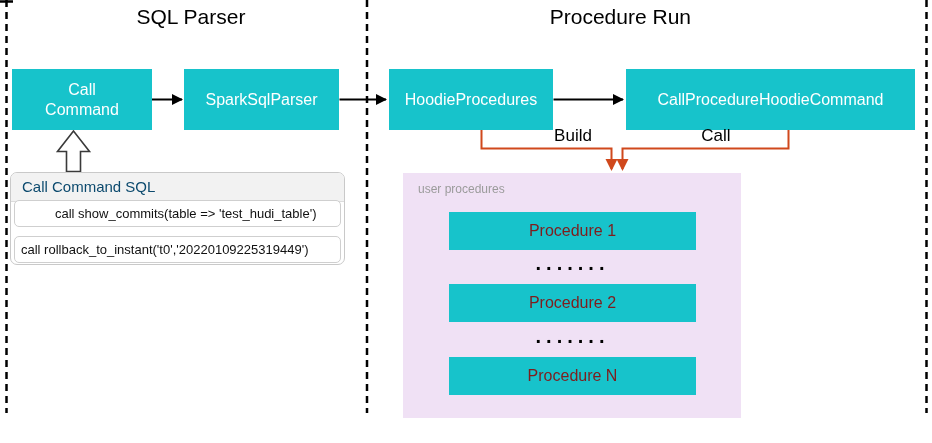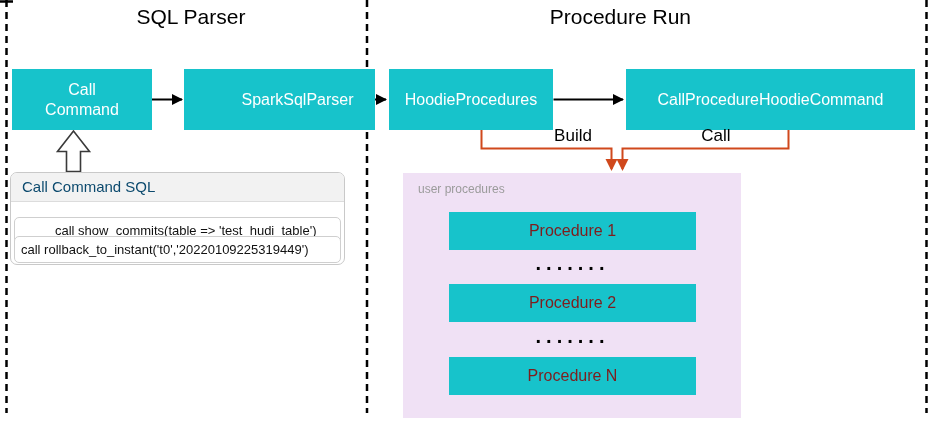--- a/index.html
+++ b/index.html
@@ -17,21 +17,21 @@
   #mBlack path{fill:var(--line-black);}
   #mOrange path{fill:var(--orange);}
   .region-title{position:absolute;top:5px;font-size:21px;text-align:center;white-space:nowrap;}
   #title-sql{left:126px;width:130px;}
   #title-run{left:541px;width:150px;text-align:right;}
   .node{position:absolute;top:69px;height:61px;background:var(--teal);color:#fff;
     display:flex;align-items:center;justify-content:center;text-align:center;
     font-size:16px;line-height:20px;}
   #node-cc{left:12px;width:140px;}
   #node-cc .lbl{width:88px;}
-  #node-ssp{left:184px;width:155px;padding-left:36px;}
+  #node-ssp{left:184px;width:155px;}
   #node-hp{left:389px;width:164px;}
   #node-cphc{left:626px;width:289px;}
   .edge-label{position:absolute;top:126px;width:60px;text-align:center;font-size:17px;}
   #label-build{left:543px;}
   #label-call{left:686px;}
   .purple{position:absolute;left:403px;top:173px;width:338px;height:245px;background:var(--purple-bg);}
   .purple-label{position:absolute;left:15px;top:9px;font-size:12px;color:var(--label-gray);}
   .proc{position:absolute;left:46px;width:247px;height:38px;background:var(--teal);color:#7f1d1d;
     font-size:16px;display:flex;align-items:center;justify-content:center;}
   #proc-1{top:39px;}
@@ -41,21 +41,21 @@
     font-size:20px;line-height:20px;letter-spacing:5px;color:#000;}
   #dots-1{top:80px;}
   #dots-2{top:153px;}
   .sql-panel{position:absolute;left:10px;top:172px;width:335px;height:93px;background:#fff;
     border:1px solid var(--panel-border);border-radius:7px;box-sizing:border-box;}
   .panel-title{height:28px;line-height:28px;padding-left:11px;background:var(--panel-header-bg);
     border-bottom:1px solid #DCDCDC;border-radius:6px 6px 0 0;font-size:15px;color:#0c4a6e;}
   .sql-row{position:absolute;left:3px;right:3px;height:27px;line-height:25px;background:#fff;
     border:1px solid #CFCFCF;border-radius:5px;font-size:13px;padding-left:6px;
     box-sizing:border-box;color:#111;white-space:nowrap;overflow:hidden;}
-  #sql-row-1{top:44px;padding-left:40px;}
+  #sql-row-1{top:27px;padding-left:40px;}
   #sql-row-2{top:63px;}
 </style>
 </head>
 <body>
 
 <div class="canvas">
 
   <svg class="overlay" width="932" height="443" viewBox="0 0 932 443" xmlns="http://www.w3.org/2000/svg">
     <defs>
       <marker id="mBlack" markerUnits="userSpaceOnUse" markerWidth="12" markerHeight="12" refX="10" refY="5.5" orient="auto">

